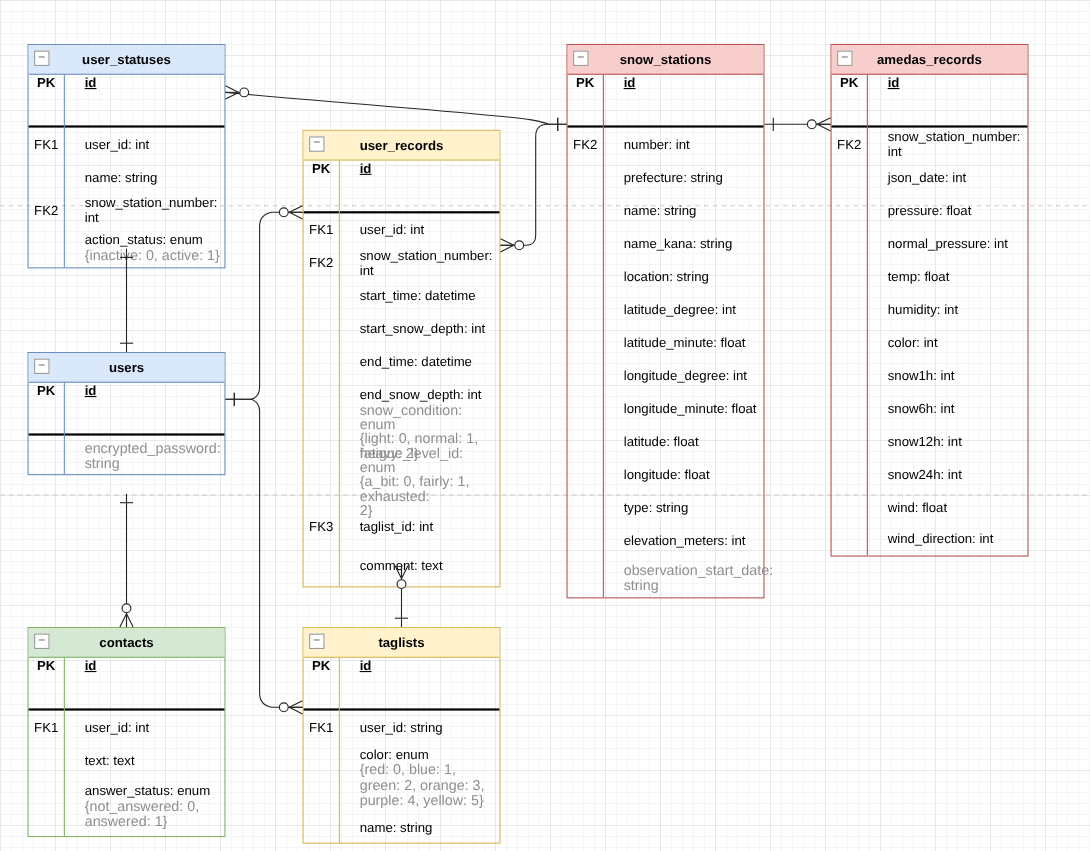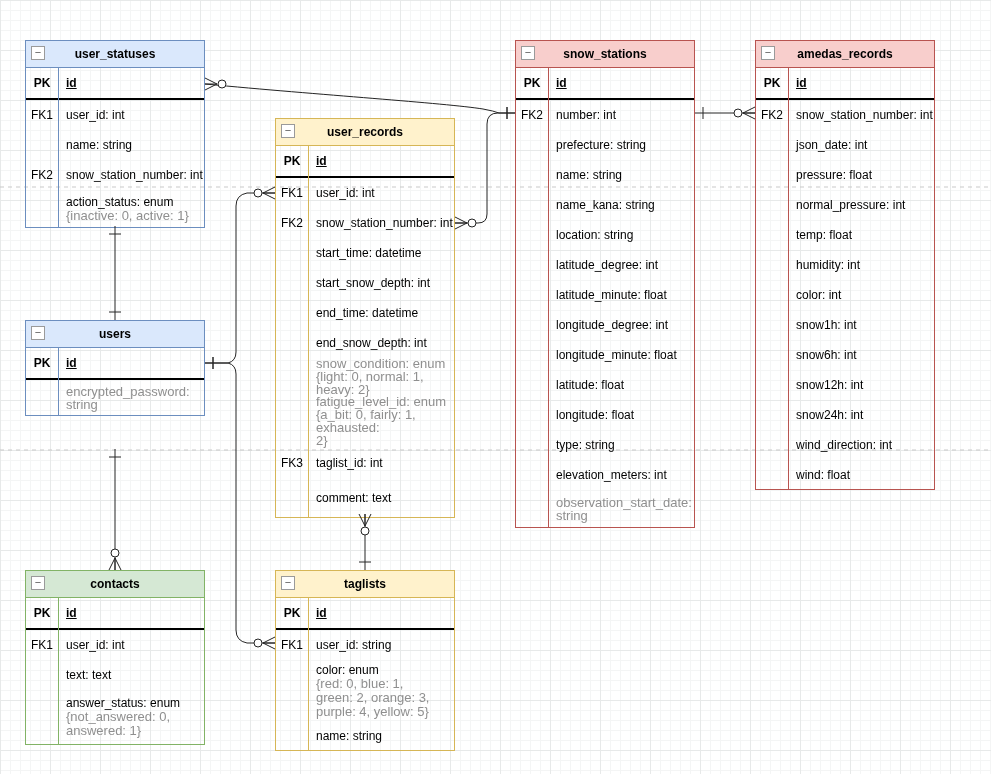--- a/index.html
+++ b/index.html
@@ -13,24 +13,24 @@
       linear-gradient(to right, #f4f5f5 1px, transparent 1px),
       linear-gradient(to bottom, #f4f5f5 1px, transparent 1px);
     background-size: 50px 50px, 50px 50px, 10px 10px, 10px 10px;
   }
   svg.layer { position: absolute; left: 0; top: 0; pointer-events: none; }
   #pagebreaks { z-index: 1; }
   #connectors { z-index: 3; }
   .er-table { position: absolute; z-index: 2; border: 1px solid; background: transparent; font-size: 12px; color: #000; }
   .er-header { height: 27px; border-bottom: 1px solid; display: flex; align-items: center; justify-content: center; position: relative; font-weight: bold; }
   .collapse-box { position: absolute; left: 5px; top: 5px; width: 14px; height: 14px; border: 1px solid #9a9a9a; background: #ffffff; color: #555; font-size: 11px; line-height: 11px; text-align: center; font-weight: normal; cursor: pointer; }
-  .er-pkrow { height: 32px; border-bottom: 2px solid #000; display: flex; align-items: center; }
+  .er-pkrow { height: 48px; border-bottom: 2px solid #000; display: flex; }
   .er-key { width: 32px; flex: none; text-align: center; }
   .er-key.pk { font-weight: bold; }
-  .er-field { padding-left: 8px; line-height: 14px; }
+  .er-field { padding-left: 19px; line-height: 14px; }
   .er-field.pk { font-weight: bold; text-decoration: underline; }
   .er-row { display: flex; align-items: center; }
   .muted, .subline { color: #8f8f8f; font-size: 13px; line-height: 13px; }
   .vline { position: absolute; left: 32px; top: 27px; bottom: 0; width: 1px; }
 </style>
 </head>
 <body>
 
 <div id="canvas">
   <svg id="pagebreaks" class="layer" width="991" height="774">
@@ -290,27 +290,27 @@
           <span class="er-field"><span>snow6h: int</span></span>
         </div>
         <div class="er-row" style="height: 30px;">
           <span class="er-key"></span>
           <span class="er-field"><span>snow12h: int</span></span>
         </div>
         <div class="er-row" style="height: 30px;">
           <span class="er-key"></span>
           <span class="er-field"><span>snow24h: int</span></span>
         </div>
+        <div class="er-row" style="height: 29px;">
+          <span class="er-key"></span>
+          <span class="er-field"><span>wind: float</span></span>
+        </div>
         <div class="er-row" style="height: 30px;">
           <span class="er-key"></span>
           <span class="er-field"><span>wind_direction: int</span></span>
-        </div>
-        <div class="er-row" style="height: 29px;">
-          <span class="er-key"></span>
-          <span class="er-field"><span>wind: float</span></span>
         </div>
         <div class="vline" style="background: rgb(184, 84, 80);"></div>
       </div>
     </div>
   <svg id="connectors" class="layer" width="991" height="774">
       <g>
         <path d="M 205 84 C 320 95, 445 103, 483 109 Q 494 111, 499 113 L 515 113" fill="none" stroke="#242424" stroke-width="1"></path>
         <line x1="217" y1="84" x2="205" y2="90" stroke="#242424" stroke-width="1"></line>
         <line x1="217" y1="84" x2="205" y2="78" stroke="#242424" stroke-width="1"></line>
         <line x1="217" y1="84" x2="205" y2="84" stroke="#242424" stroke-width="1"></line>

